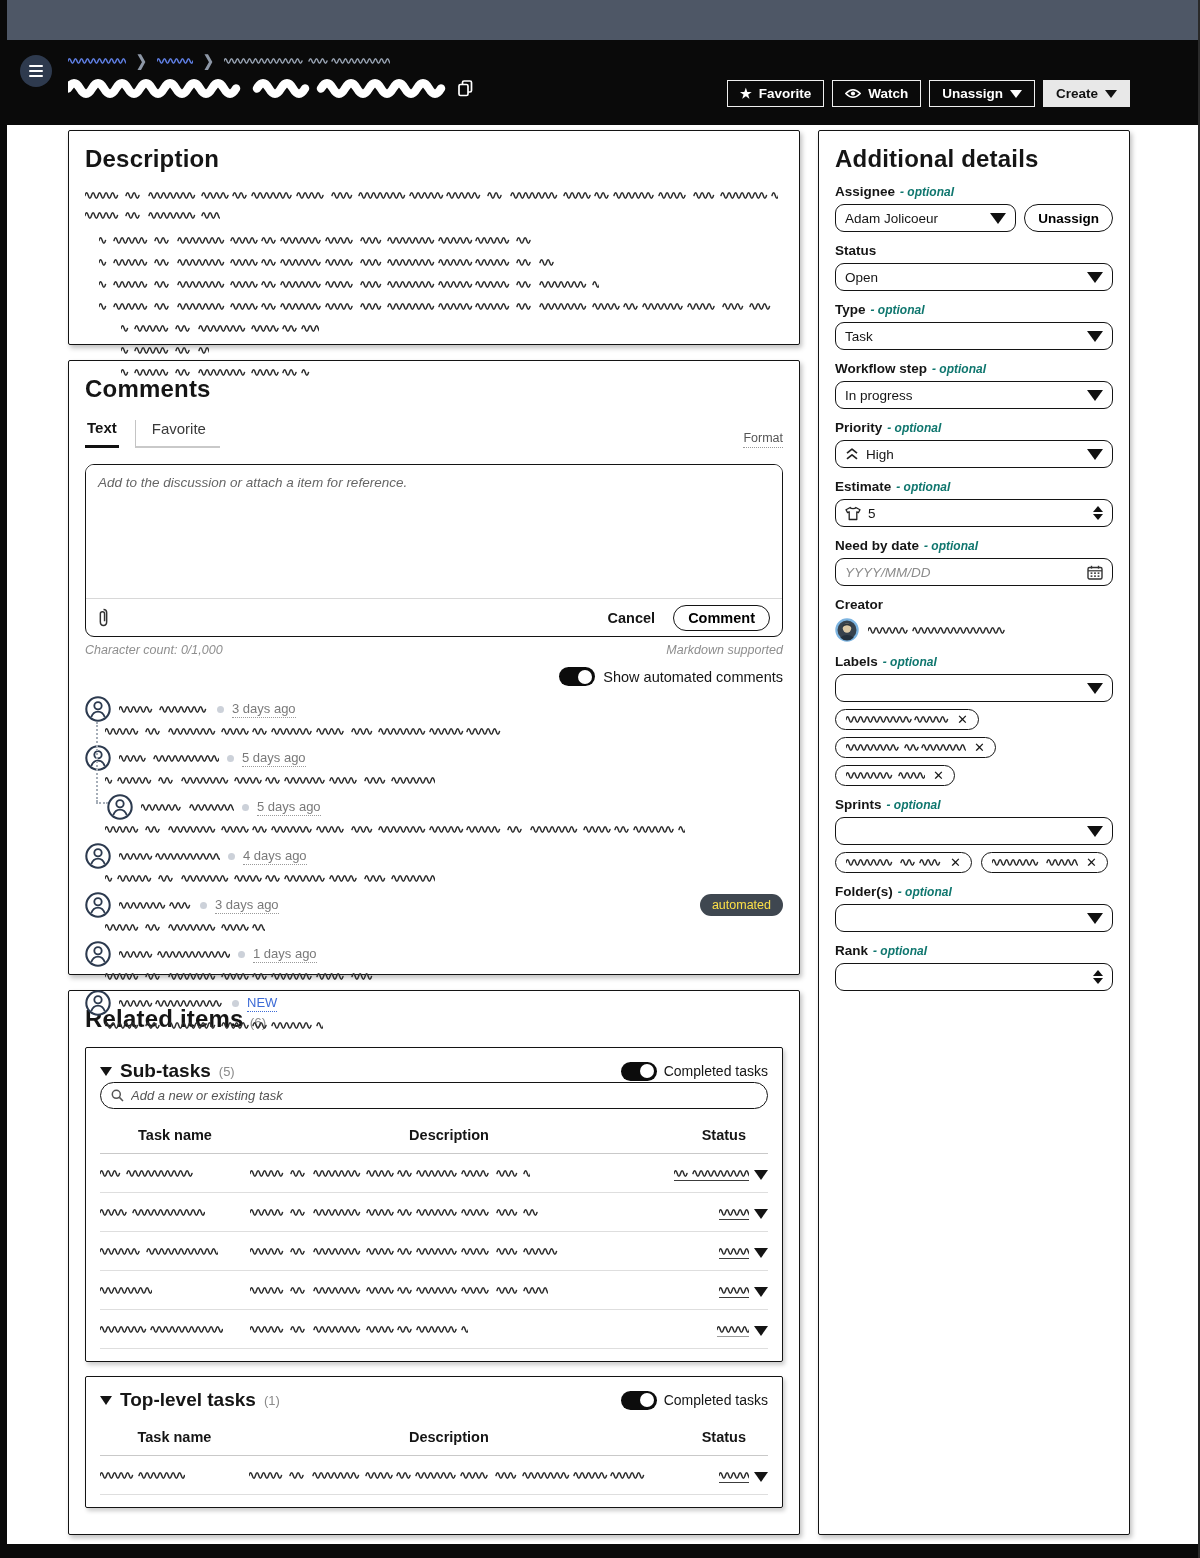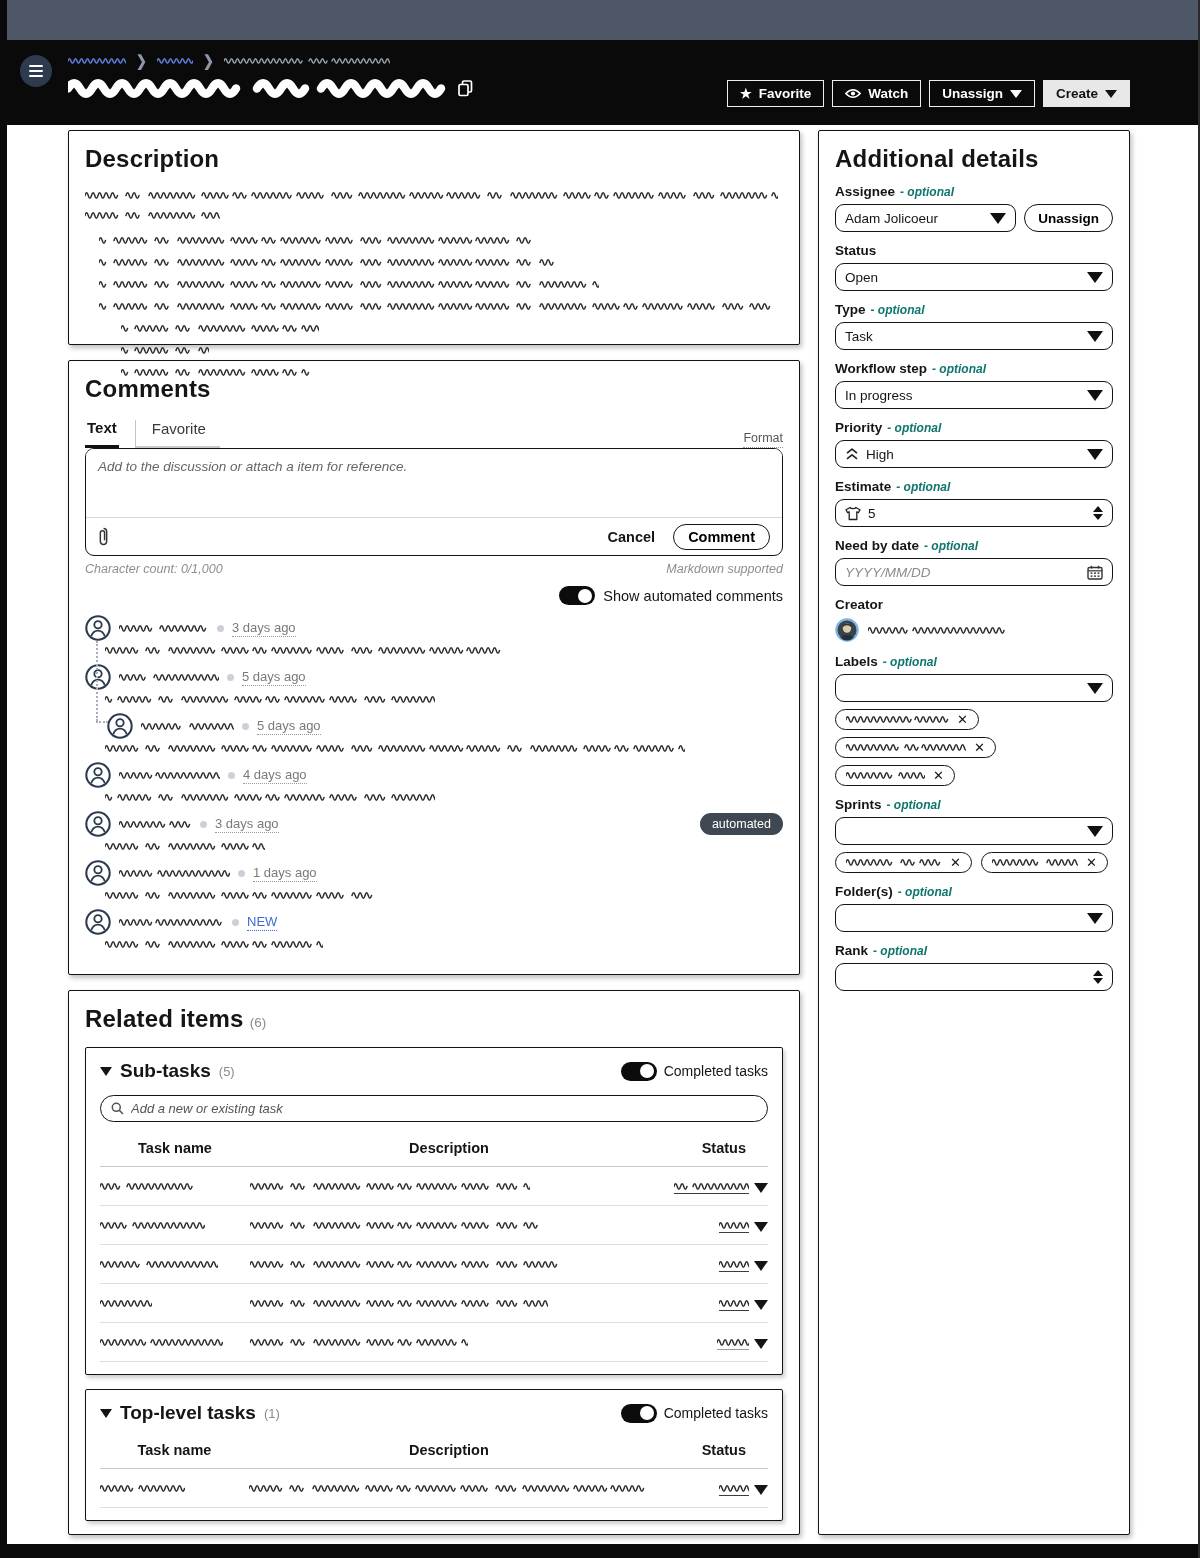--- a/index.html
+++ b/index.html
@@ -50,21 +50,21 @@
   .sq { display:inline-block; vertical-align:middle; line-height:0; }
 
   
   .companel { height:615px; margin-bottom:15px; }
   .tabsrow { display:flex; align-items:flex-end; margin-top:16px; border-bottom:0; position:relative; }
   .tab { font-size:15px; padding:0 2px 9px 2px; cursor:pointer; }
   .tab.active { font-weight:bold; border-bottom:3px solid #111; }
   .tab.inactive { color:#3a3a3a; margin-left:16px; padding-left:16px; border-left:1.4px solid #c4c4c4; border-bottom:2px solid #c9c9c9; padding-right:14px; }
   .format { margin-left:auto; font-size:12.5px; color:#555; border-bottom:1.5px dotted #999; padding-bottom:2px; cursor:pointer; }
 
-  .composer { border:1.7px solid #141414; border-radius:9px; margin-top:0px; height:108px; display:flex; flex-direction:column; overflow:hidden; }
+  .composer { border:1.7px solid #141414; border-radius:9px; margin-top:16px; height:173px; display:flex; flex-direction:column; overflow:hidden; }
   .composer textarea { flex:1; border:none; outline:none; resize:none; padding:10px 12px; font-family:inherit; font-size:13.5px; }
   .composer textarea::placeholder { color:#666; font-style:italic; }
   .composer .cbar { height:38px; border-top:1.2px solid #d8d8d8; display:flex; align-items:center; padding:0 12px; gap:18px; }
   .clip { display:inline-flex; cursor:pointer; }
   .cancel { margin-left:auto; font-weight:bold; font-size:14.5px; cursor:pointer; }
   .commentbtn { border:1.9px solid #141414; background:#fff; border-radius:16px; padding:4px 14px;
                 font-family:inherit; font-weight:bold; font-size:14.5px; cursor:pointer; }
   .notes { display:flex; justify-content:space-between; font-size:12.5px; font-style:italic; color:#8e8e8e; margin-top:6px; }
   .togglerow { display:flex; justify-content:flex-end; align-items:center; gap:8px; margin-top:10px; font-size:14.5px; }
   .tog { width:36px; height:19px; border-radius:10px; background:#0c0c0c; position:relative; display:inline-block; cursor:pointer; flex:none; }
@@ -74,32 +74,32 @@
   .thread-v { position:absolute; left:11px; top:26px; height:80px; border-left:2px dotted #a6aeb8; }
   .thread-h { position:absolute; left:11px; top:106px; width:12px; border-top:2px dotted #a6aeb8; }
   .comment { margin-bottom:9px; }
   .comment.reply { margin-left:22px; }
   .chead { display:flex; align-items:center; gap:8px; height:26px; }
   .avatar { width:26px; height:26px; flex:none; display:inline-flex; }
   .dot { width:7px; height:7px; border-radius:50%; background:#ccd1d9; flex:none; }
   .ts { color:#7a7a7a; font-size:13px; border-bottom:1.5px dotted #9a9a9a; padding-bottom:1px; cursor:pointer; }
   .ts.new { color:#3d6bd6; border-bottom-color:#3d6bd6; }
   .cbody { margin:5px 0 0 20px; line-height:0; }
-  .badge { margin-left:auto; background:#3f4750; color:#ffffff; font-size:12.5px; padding:4px 12px; border-radius:12px; }
+  .badge { margin-left:auto; background:#3f4750; color:#fde047; font-size:12.5px; padding:4px 12px; border-radius:12px; }
 
   
   .related { height:545px; }
   .rtitle { display:flex; align-items:baseline; gap:6px; }
   .count { color:#8a8a8a; font-size:13.5px; font-weight:normal; }
   .subbox { border:1.6px solid #141414; border-radius:2px; box-shadow:2px 3px 4px rgba(0,0,0,.2); margin-top:14px; padding:12px 14px; }
   .subhead { display:flex; align-items:center; gap:8px; font-size:19px; font-weight:bold; }
   .tri { width:0; height:0; border-left:6px solid transparent; border-right:6px solid transparent; border-top:9px solid #141414; display:inline-block; cursor:pointer; flex:none; }
   .subhead .count { font-size:13px; }
   .subhead .togwrap { margin-left:auto; display:flex; align-items:center; gap:7px; font-size:14px; font-weight:normal; }
-  .search { display:flex; align-items:center; gap:7px; border:1.6px solid #141414; border-radius:14px; height:27px; padding:0 10px; margin-top:13px; }
+  .search { display:flex; align-items:center; gap:7px; border:1.6px solid #141414; border-radius:14px; height:27px; padding:0 10px; }
   .search input { border:none; outline:none; flex:1; font-family:inherit; font-size:13px; }
   .search input::placeholder { color:#555; font-style:italic; }
   table.tasks { width:100%; border-collapse:collapse; margin-top:10px; }
   table.tasks th { text-align:center; font-size:14.5px; padding:8px 0 10px 0; border-bottom:1.4px solid #c9c9c9; }
   table.tasks th.st { text-align:right; padding-right:22px; }
   table.tasks td { padding:10px 0; border-bottom:1.2px solid #dedede; }
   table.tasks td.st { text-align:right; white-space:nowrap; }
   .statuslink { display:inline-flex; align-items:center; gap:5px; cursor:pointer; }
   .statuslink .u { border-bottom:1.6px solid #3c3c3c; padding-bottom:2px; line-height:0; }
   .statuslink.done .u { border-bottom-color:#9a9a9a; }

